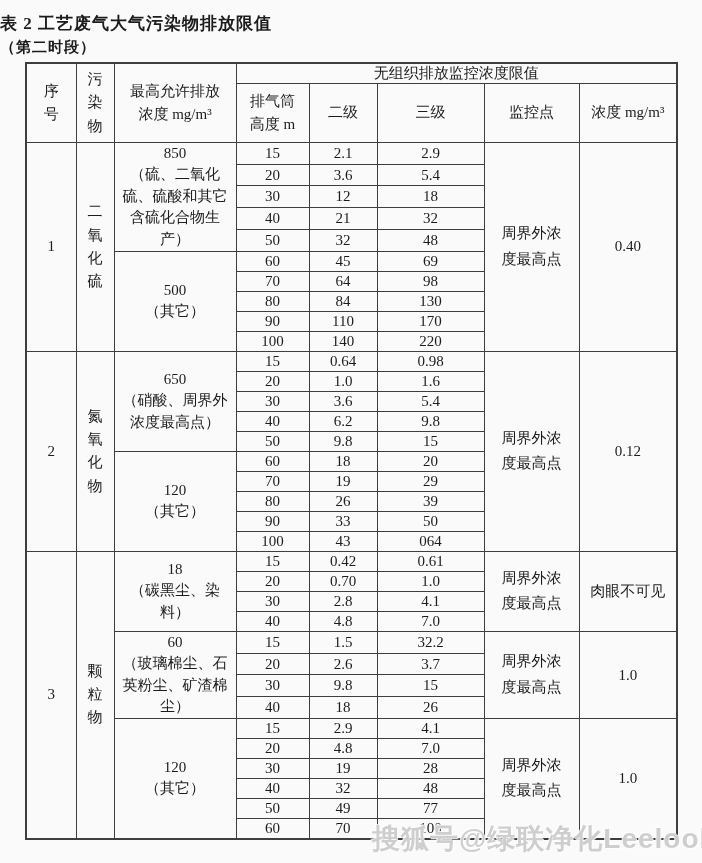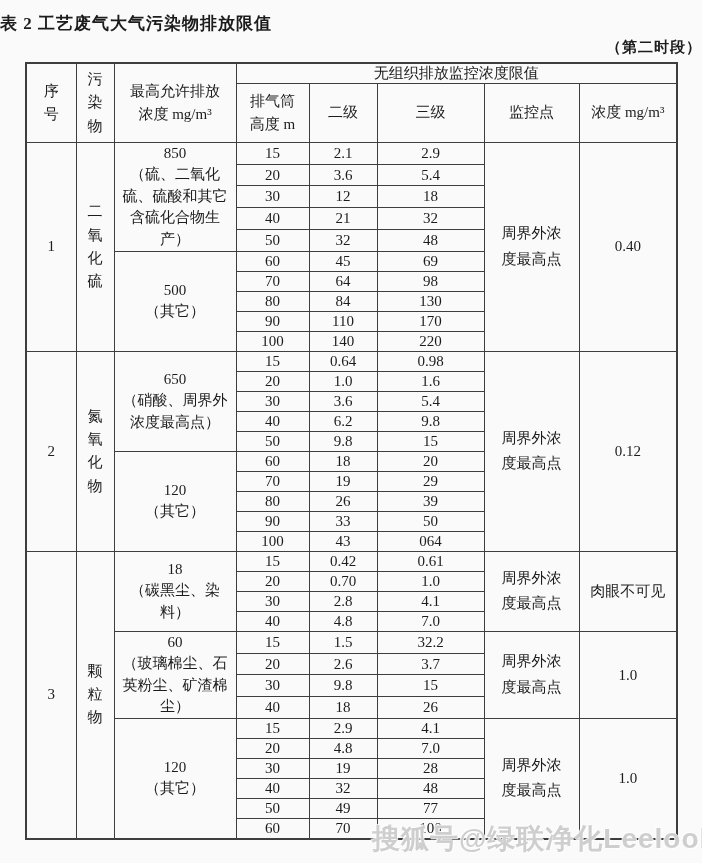--- a/index.html
+++ b/index.html
@@ -12,21 +12,21 @@
     position: relative;
     overflow: hidden;
   }
   .title {
     padding-top: 12px;
     font-size: 17px;
     font-weight: bold;
     letter-spacing: 1px;
   }
   .subtitle {
-    text-align: right;
+    text-align: left;
     font-size: 15px;
     font-weight: bold;
     margin-top: 3px;
     letter-spacing: 1px;
   }
   table.emission {
     position: absolute;
     left: 25px; top: 62px;
     width: 651px;
     border-collapse: collapse;

